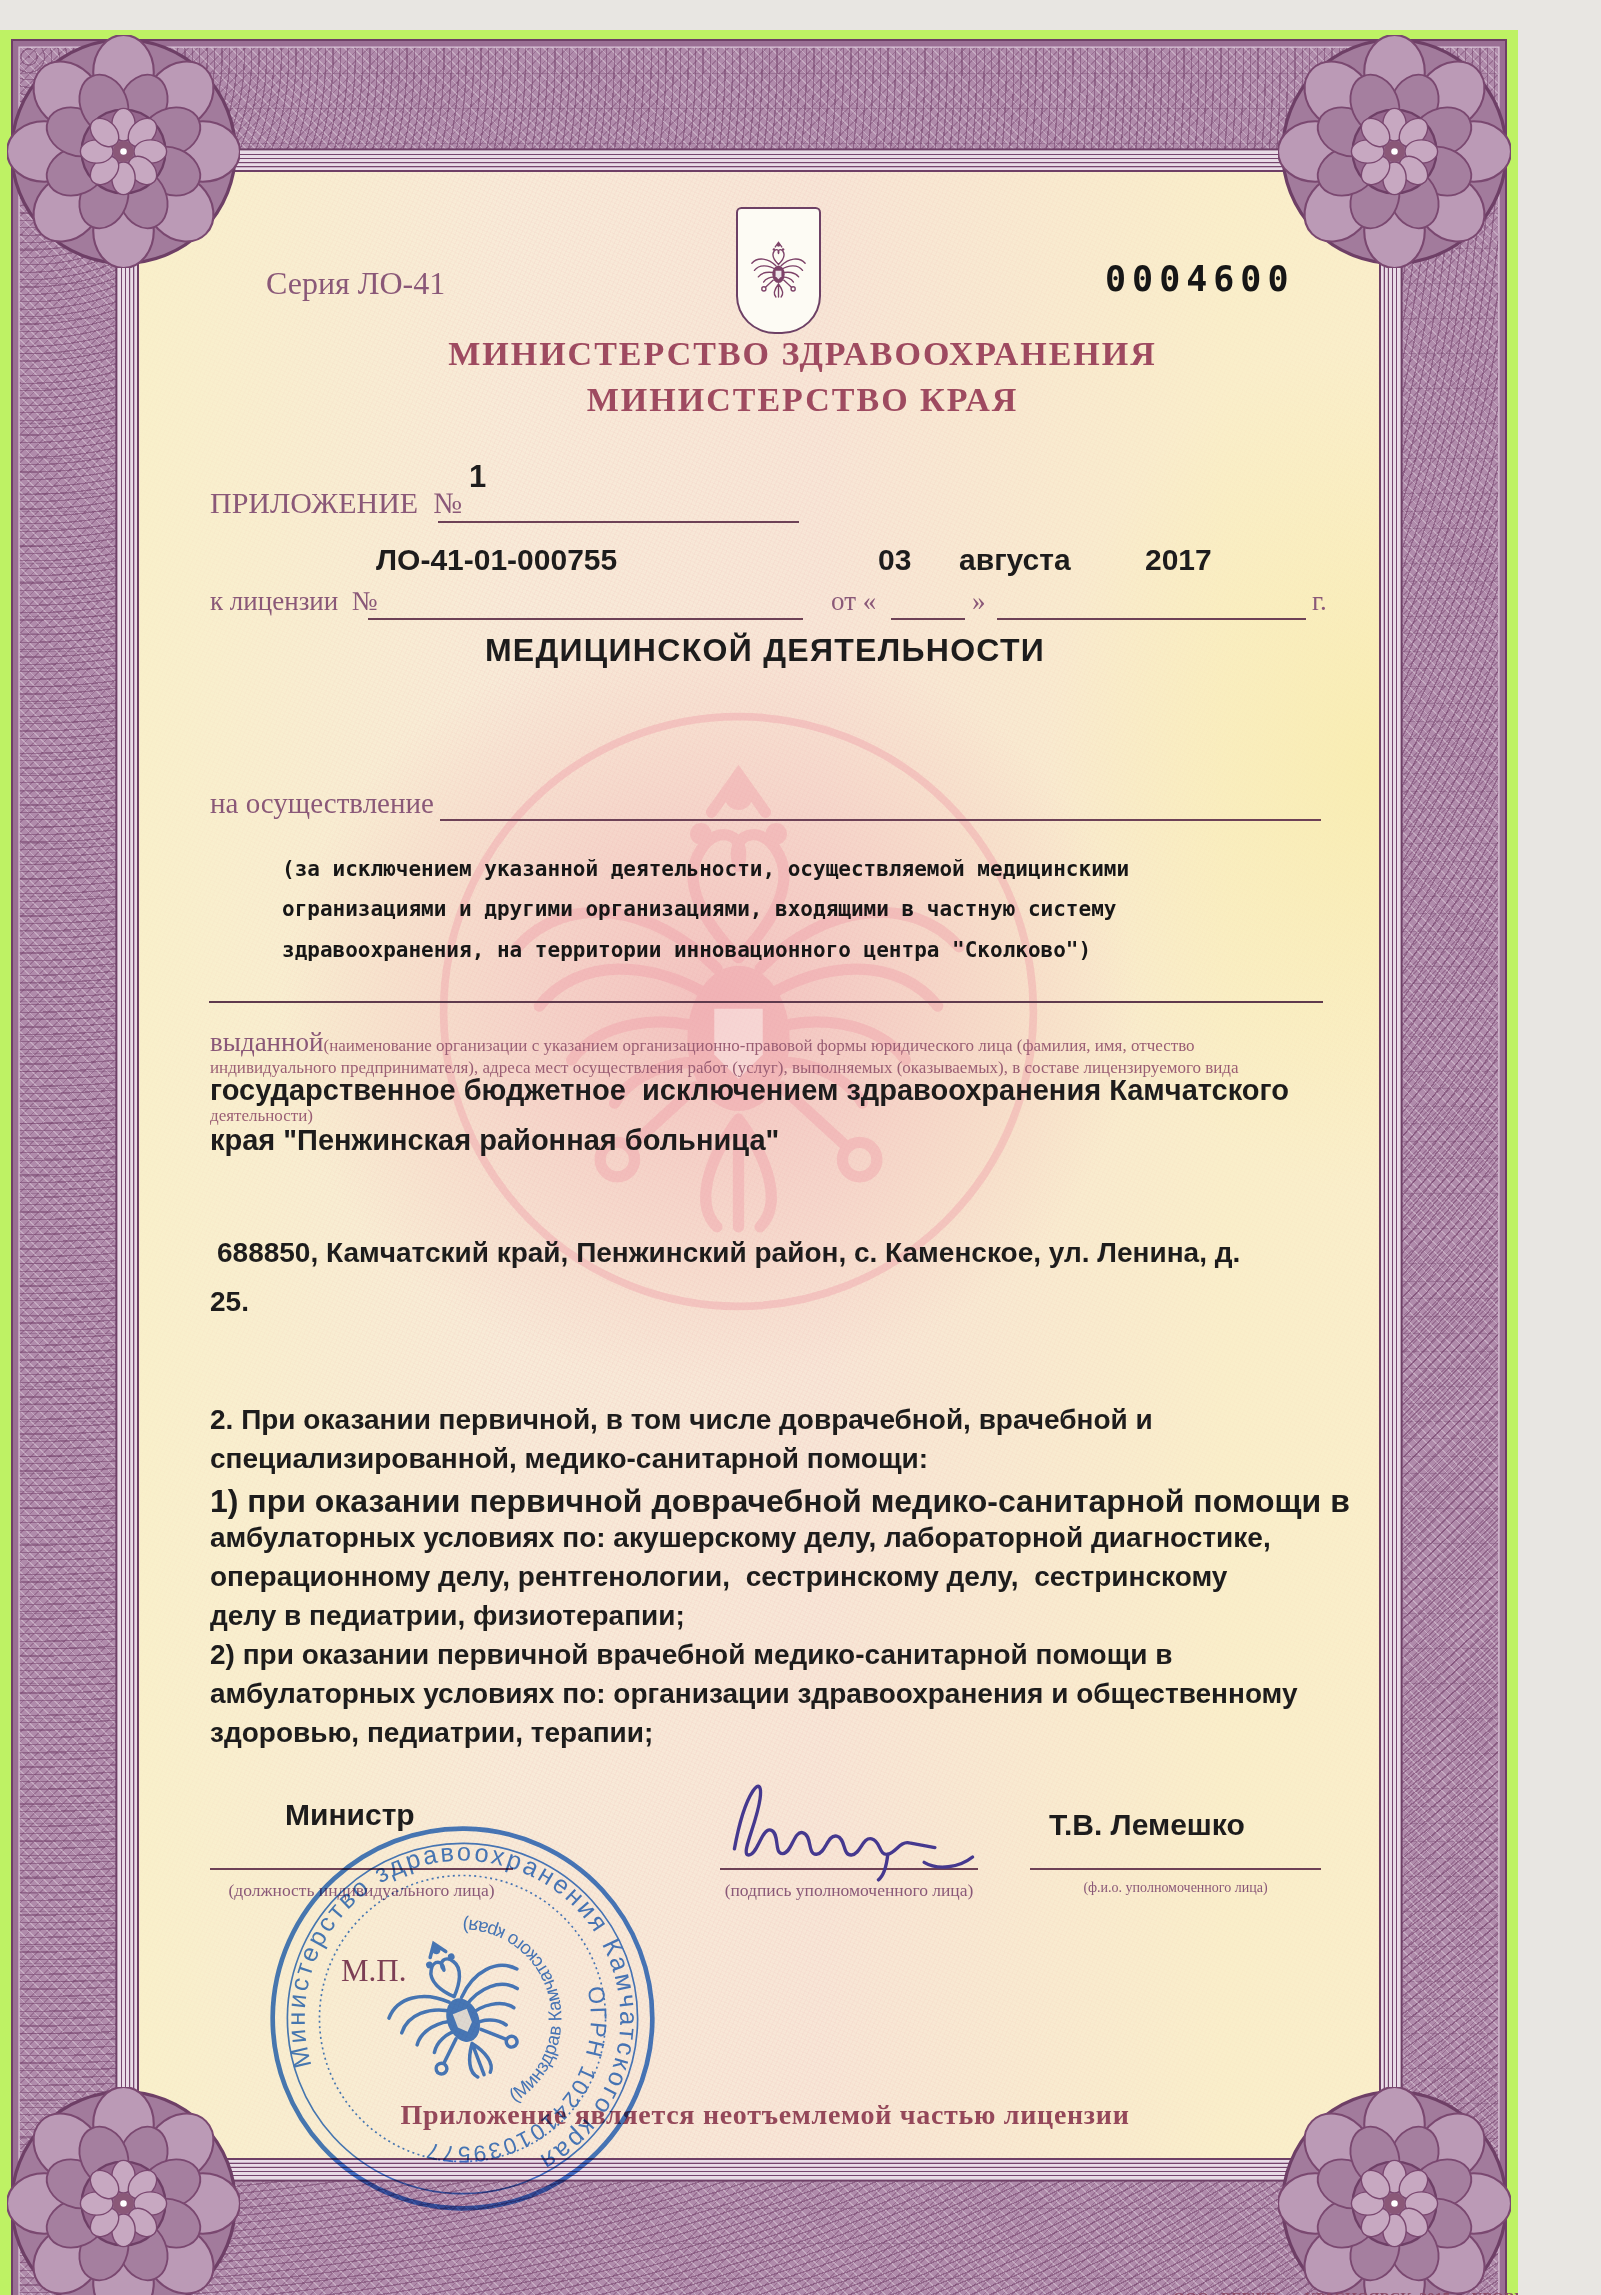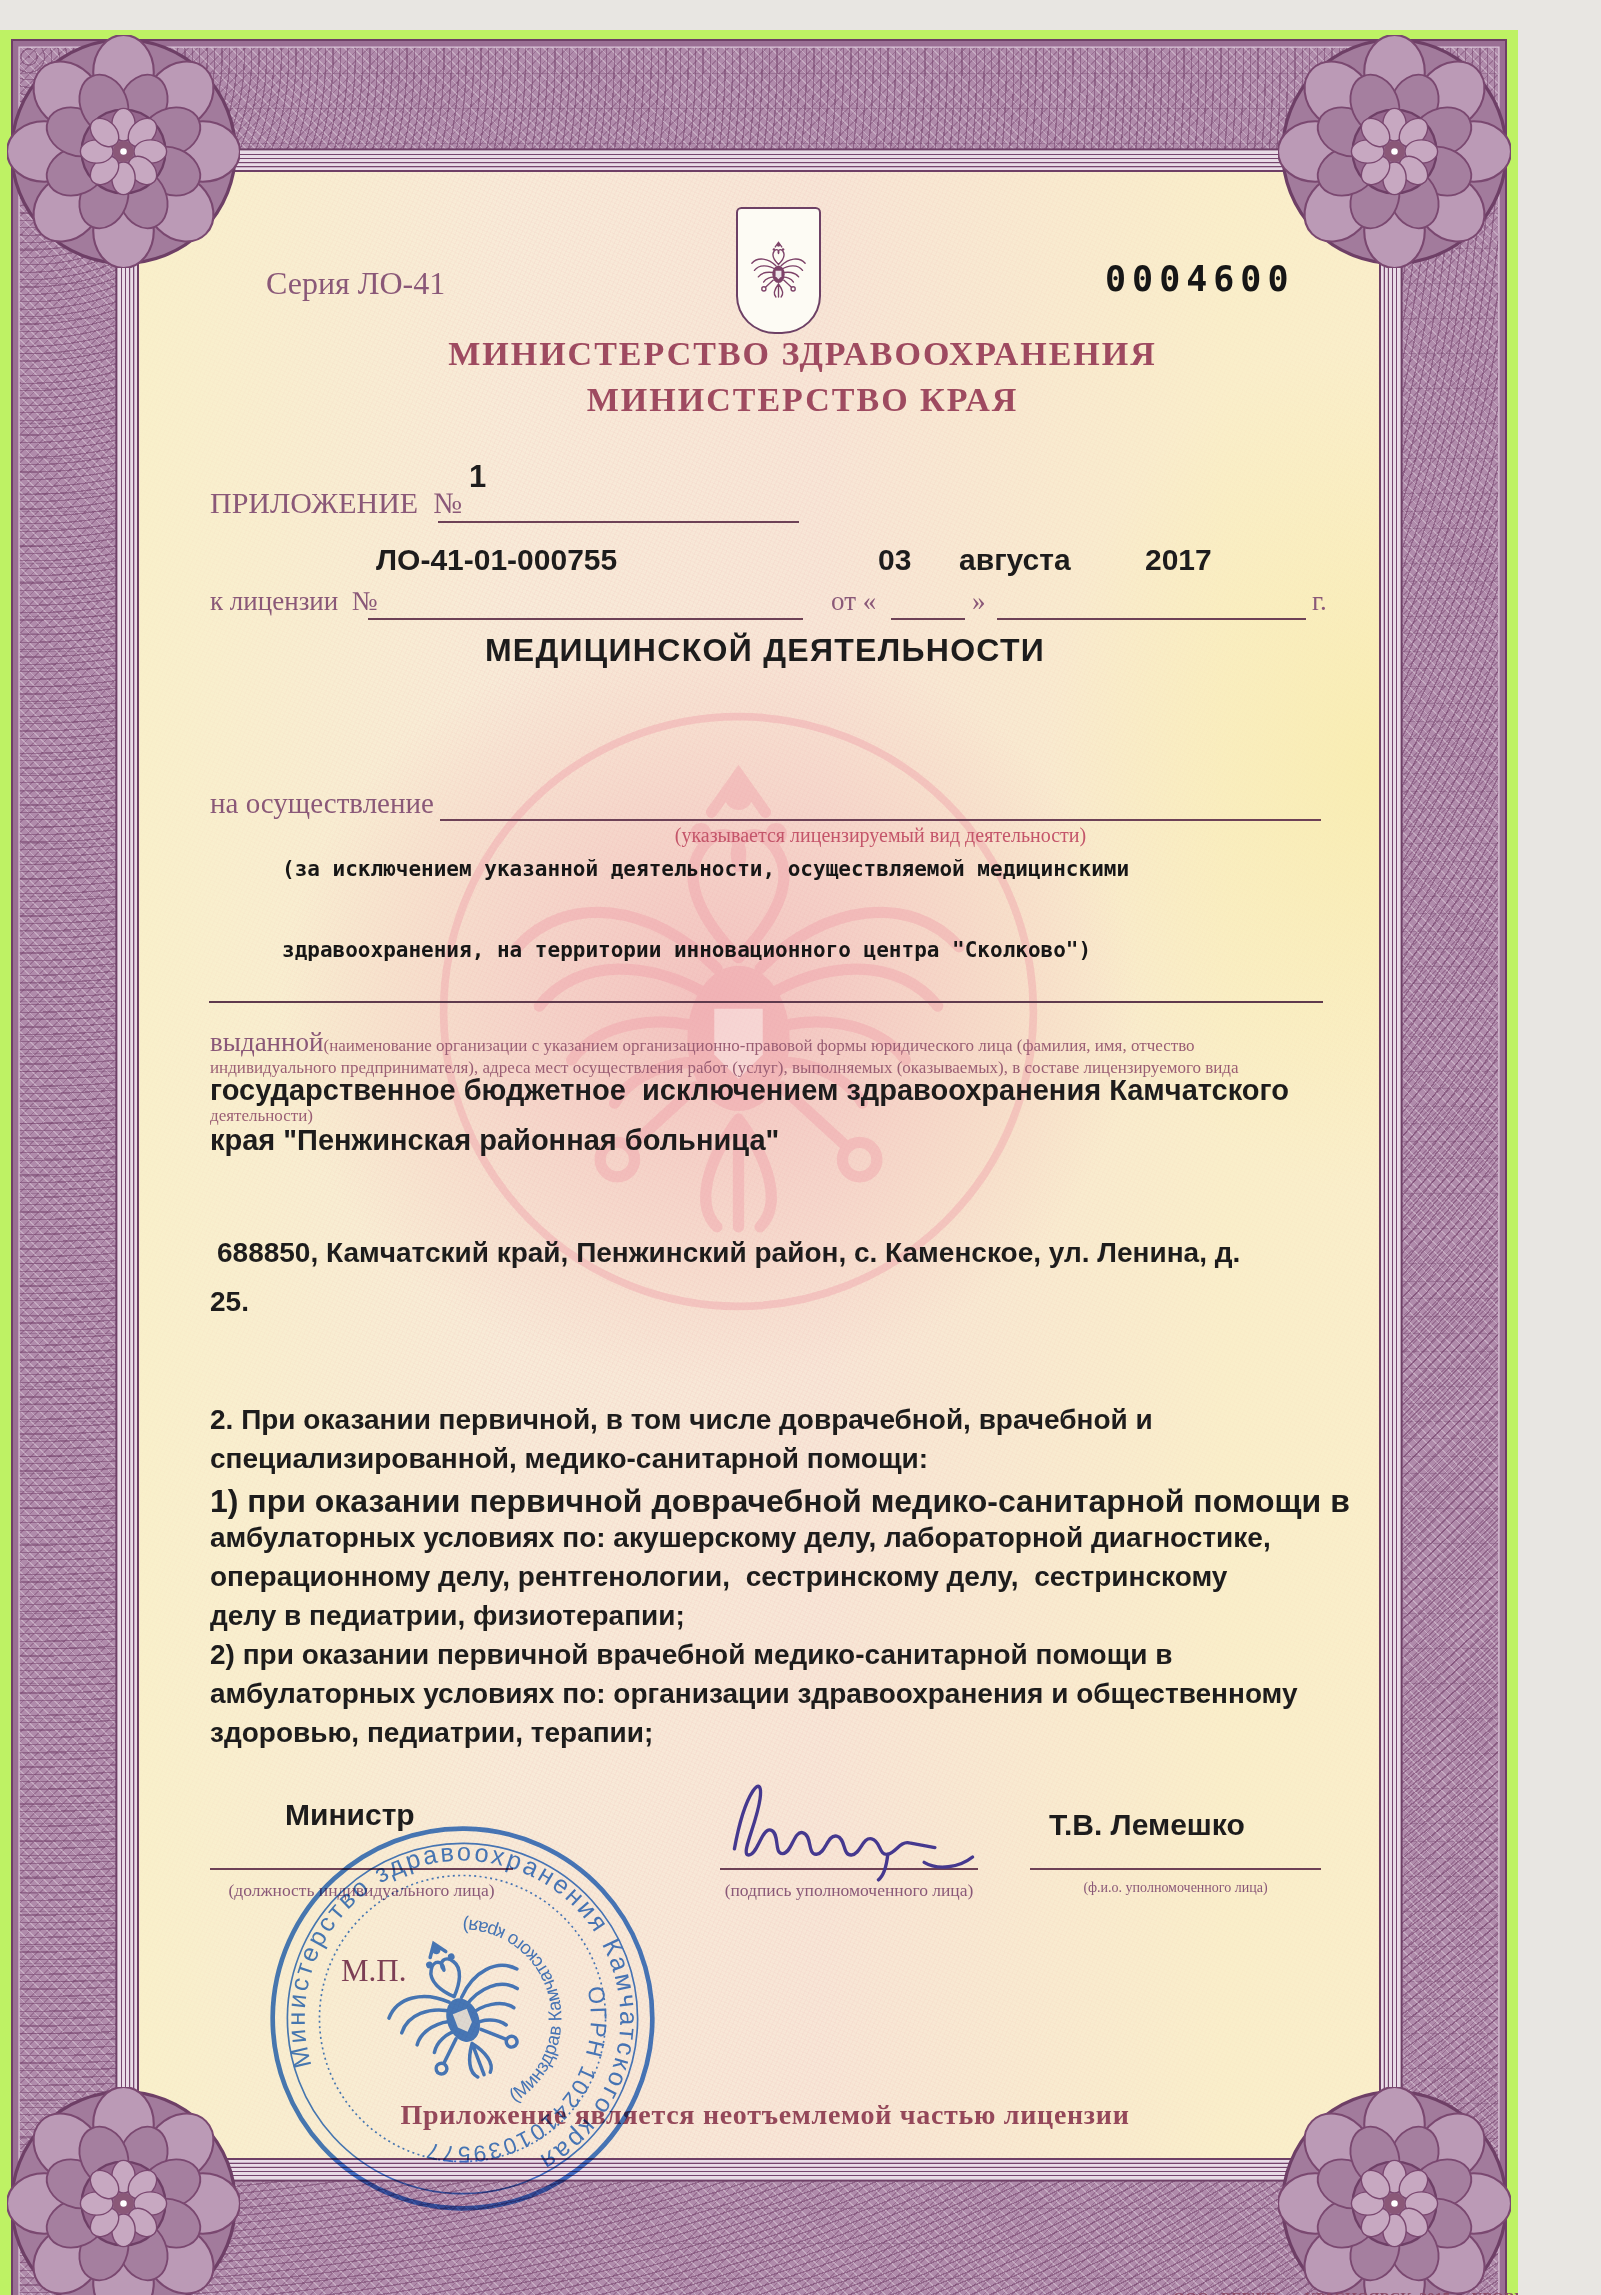--- a/index.html
+++ b/index.html
@@ -216,23 +216,23 @@
   <div class="uline" style="left:368px;top:588px;width:435px;"></div>
   <div class="t serifp" style="left:831px;top:556px;font-size:27px;">от «</div>
   <div class="uline" style="left:891px;top:588px;width:74px;"></div>
   <div class="t serifp" style="left:972px;top:556px;font-size:27px;">»</div>
   <div class="uline" style="left:997px;top:588px;width:309px;"></div>
   <div class="t serifp" style="left:1312px;top:556px;font-size:27px;">г.</div>
 
   <div class="t ink" style="left:283px;top:602px;width:964px;text-align:center;font-size:32px;letter-spacing:1.3px;">МЕДИЦИНСКОЙ ДЕЯТЕЛЬНОСТИ</div>
   <div class="t serifp" style="left:210px;top:757px;font-size:29px;">на осуществление</div>
   <div class="uline" style="left:440px;top:789px;width:881px;"></div>
-  <div class="t hintr" style="left:440px;top:794px;width:881px;text-align:center;font-size:20px;">(указывается лицензируемый вид деятельности)</div>
 
   <div class="t mono" style="left:282px;top:827px;font-size:21px;font-weight:bold;">(за исключением указанной деятельности, осуществляемой медицинскими</div>
+  <div class="t mono" style="left:282px;top:867px;font-size:21px;font-weight:bold;">огранизациями и другими организациями, входящими в частную систему</div>
   <div class="t mono" style="left:282px;top:908px;font-size:21px;font-weight:bold;">здравоохранения, на территории инновационного центра "Сколково")</div>
 
   <div class="rule" style="left:209px;top:971px;width:1114px;"></div>
   <div class="t" style="left:210px;top:997px;"><span class="serifp" style="font-size:27px;">выданной</span><span class="hint" style="font-size:17px;">(наименование организации с указанием организационно-правовой формы юридического лица (фамилия, имя, отчество</span></div>
   <div class="t hint" style="left:210px;top:1028px;font-size:17px;">индивидуального предпринимателя), адреса мест осуществления работ (услуг), выполняемых (оказываемых), в составе лицензируемого вида</div>
   <div class="t hint" style="left:210px;top:1076px;font-size:17px;">деятельности)</div>
   <div class="t ink" style="left:210px;top:1044px;font-size:29px;z-index:7;">государственное бюджетное  исключением здравоохранения Камчатского</div>
   <div class="t ink" style="left:210px;top:1094px;font-size:29px;z-index:7;">края "Пенжинская районная больница"</div>
 
   <div class="t ink" style="left:217px;top:1207px;font-size:28px;">688850, Камчатский край, Пенжинский район, с. Каменское, ул. Ленина, д.</div>

